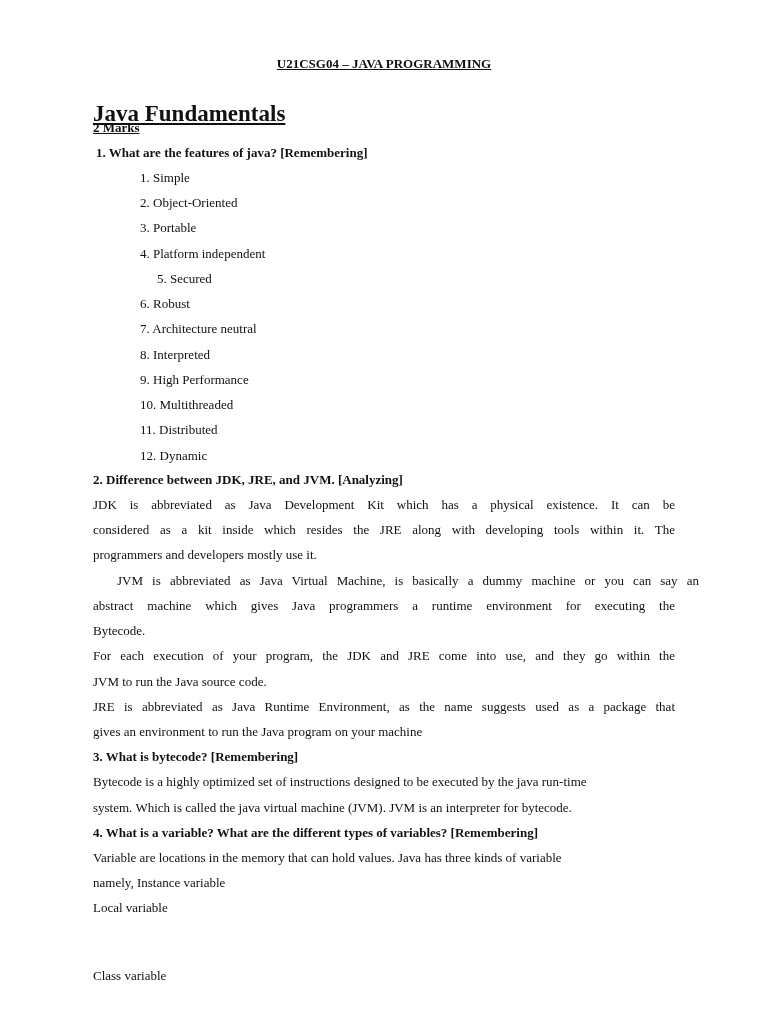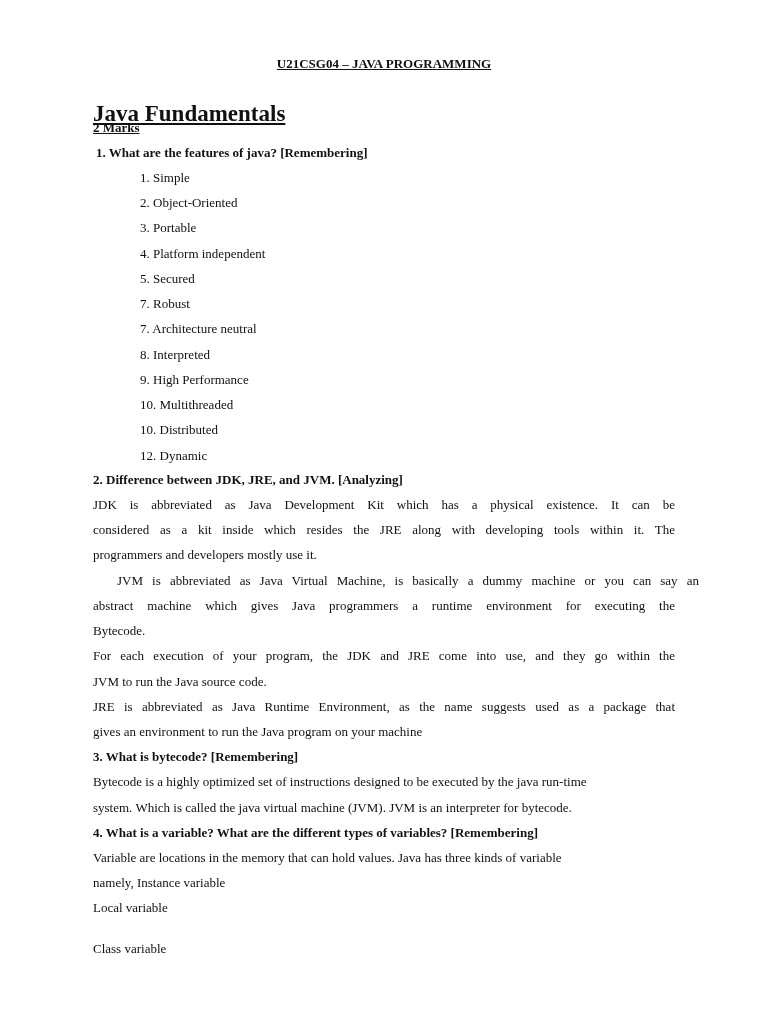--- a/index.html
+++ b/index.html
@@ -23,27 +23,27 @@
   <div class="title">U21CSG04 – JAVA PROGRAMMING</div>
   <div class="subtitle">Java Fundamentals</div>
 
   <div class="line bold ul" style="top:119px;">2 Marks</div>
 
   <div class="line bold" style="top:144px; left:3px;">1. What are the features of java? [Remembering]</div>
   <div class="line item" style="top:169px;">1. Simple</div>
   <div class="line item" style="top:194px;">2. Object-Oriented</div>
   <div class="line item" style="top:219px;">3. Portable</div>
   <div class="line item" style="top:245px;">4. Platform independent</div>
-  <div class="line item" style="top:270px;">5. Secured</div>
-  <div class="line item" style="top:295px;">7. Robust</div>
+  <div class="line item" style="top:270px;margin-left:17px;">5. Secured</div>
+  <div class="line item" style="top:295px;">6. Robust</div>
   <div class="line item" style="top:320px;">7. Architecture neutral</div>
   <div class="line item" style="top:346px;">8. Interpreted</div>
   <div class="line item" style="top:371px;">9. High Performance</div>
   <div class="line item" style="top:396px;">10. Multithreaded</div>
-  <div class="line item" style="top:421px;">10. Distributed</div>
+  <div class="line item" style="top:421px;">11. Distributed</div>
   <div class="line item" style="top:447px;">12. Dynamic</div>
 
   <div class="line bold" style="top:471px;">2. Difference between JDK, JRE, and JVM. [Analyzing]</div>
   <div class="line just" style="top:496px;">JDK is abbreviated as Java Development Kit which has a physical existence. It can be</div>
   <div class="line just" style="top:521px;">considered as a kit inside which resides the JRE along with developing tools within it. The</div>
   <div class="line" style="top:546px;">programmers and developers mostly use it.</div>
   <div class="line just" style="top:572px;margin-left:24px;">JVM is abbreviated as Java Virtual Machine, is basically a dummy machine or you can say an</div>
   <div class="line just" style="top:597px;">abstract machine which gives Java programmers a runtime environment for executing the</div>
   <div class="line" style="top:622px;">Bytecode.</div>
   <div class="line just" style="top:647px;">For each execution of your program, the JDK and JRE come into use, and they go within the</div>
@@ -52,14 +52,14 @@
   <div class="line" style="top:723px;">gives an environment to run the Java program on your machine</div>
 
   <div class="line bold" style="top:748px;">3. What is bytecode? [Remembering]</div>
   <div class="line" style="top:773px;text-align:center;">Bytecode is a highly optimized set of instructions designed to be executed by the java run-time</div>
   <div class="line" style="top:799px;">system. Which is called the java virtual machine (JVM). JVM is an interpreter for bytecode.</div>
 
   <div class="line bold" style="top:824px;">4. What is a variable? What are the different types of variables? [Remembering]</div>
   <div class="line" style="top:849px;">Variable are locations in the memory that can hold values. Java has three kinds of variable</div>
   <div class="line" style="top:874px;">namely, Instance variable</div>
   <div class="line" style="top:899px;">Local variable</div>
-  <div class="line" style="top:940px;text-align:right;">Class variable</div>
+  <div class="line" style="top:967px;text-align:right;">Class variable</div>
 </div>
 
 </body></html>

